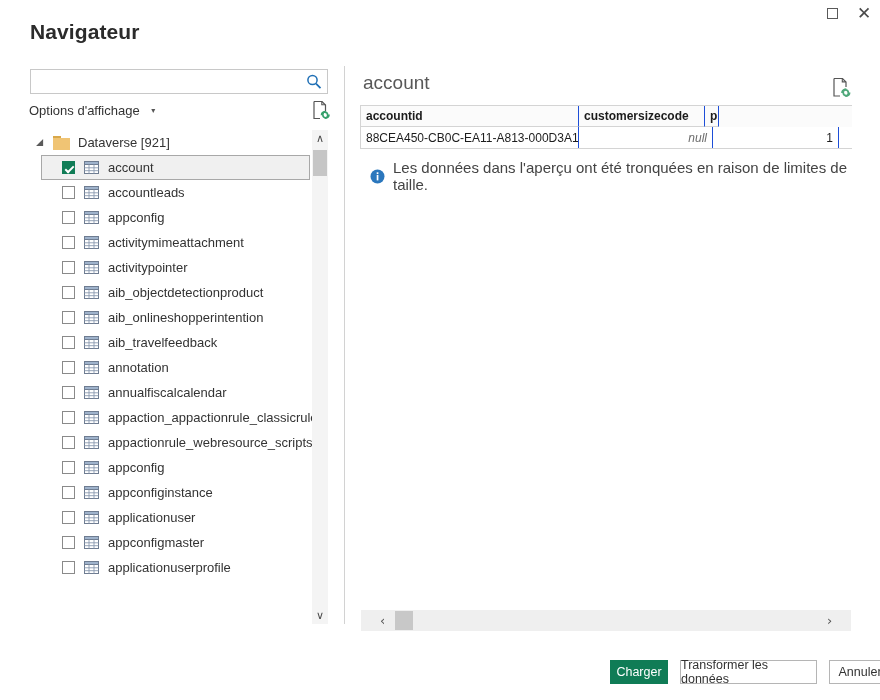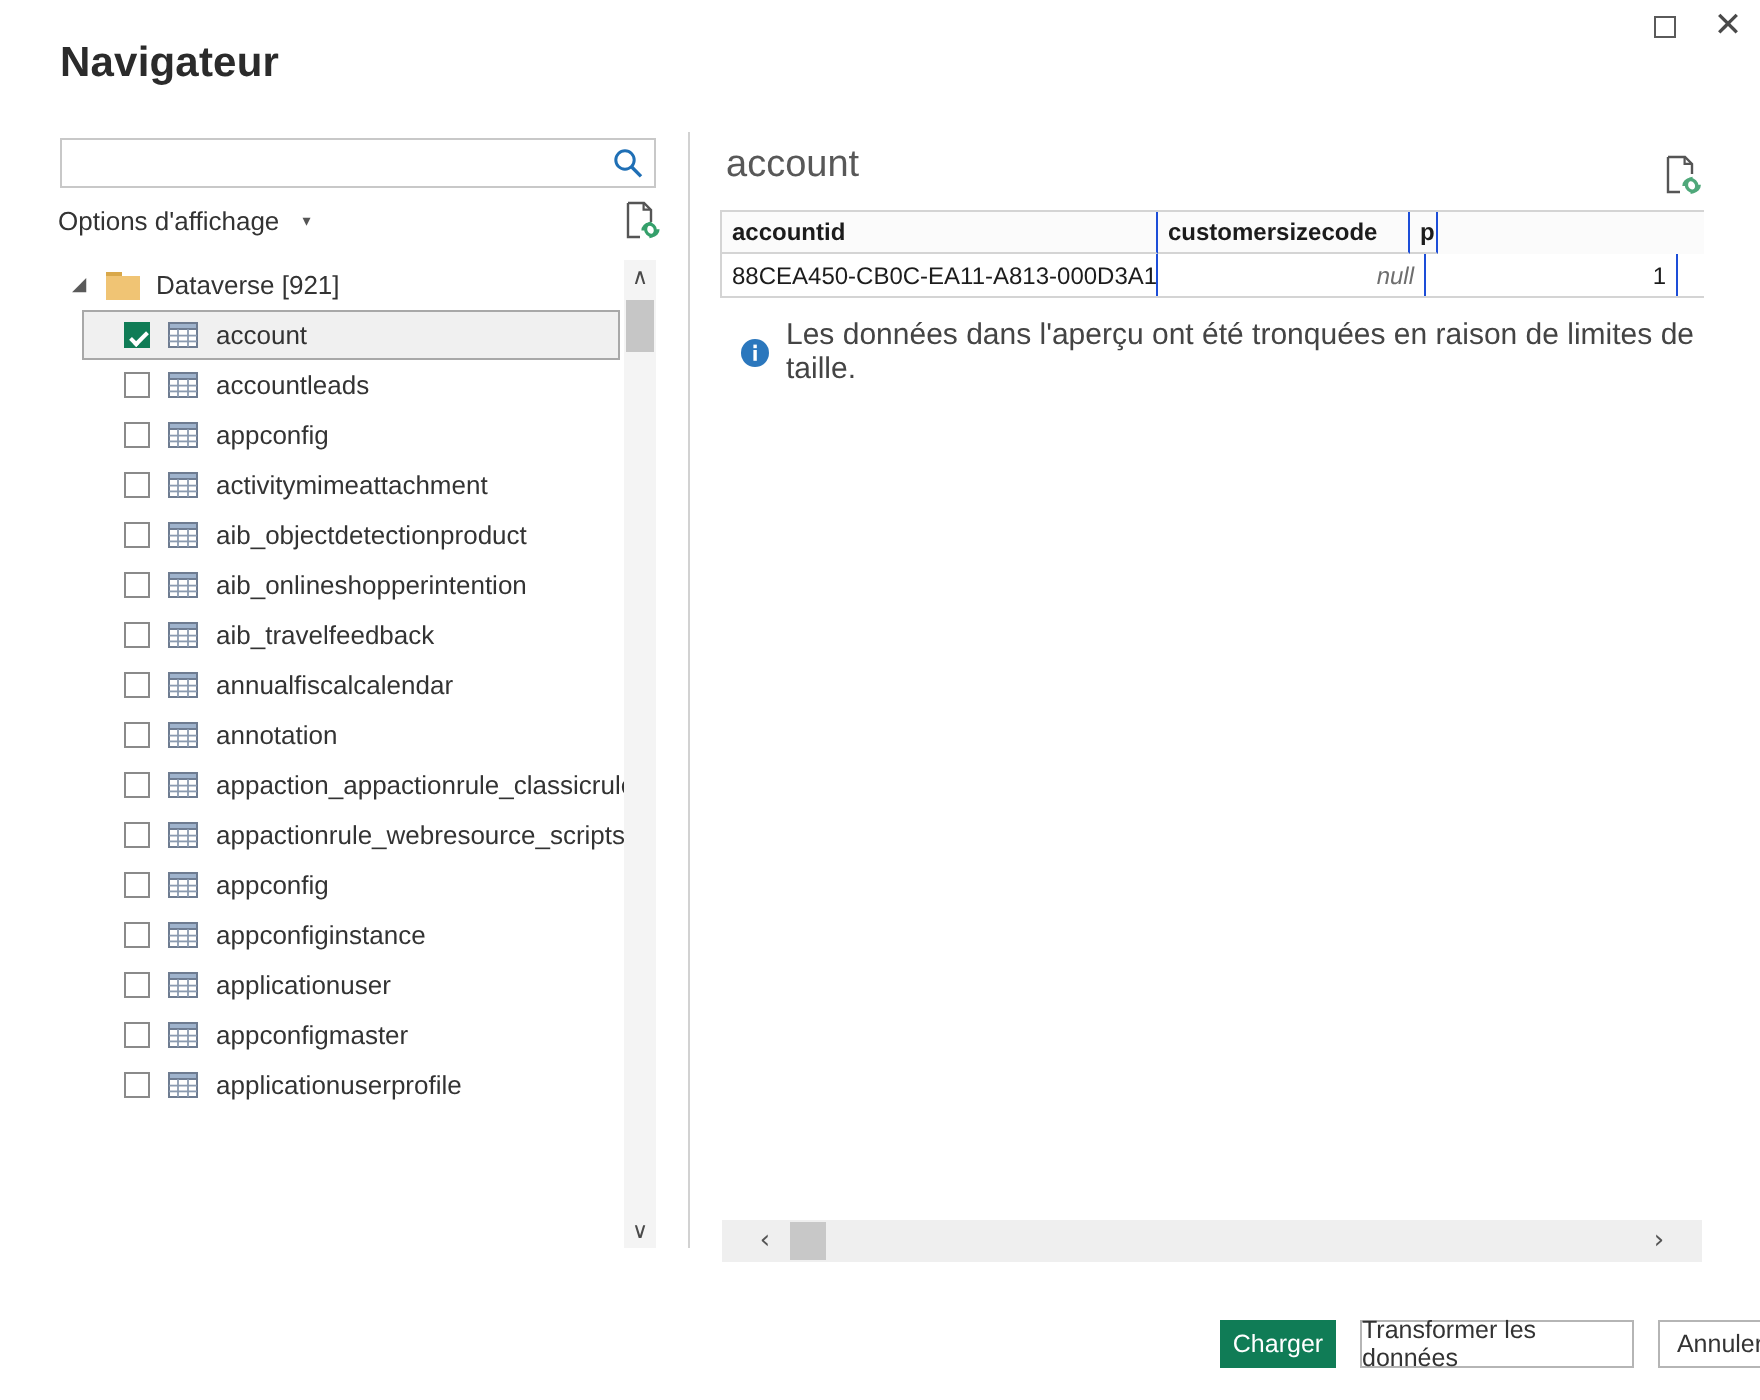--- a/index.html
+++ b/index.html
@@ -323,20 +323,32 @@
         <div class="item-row">
           <span class="cb"></span>
           <span class="tbl-icon"><svg width="15" height="13" viewBox="0 0 15 13">
               <rect x="0.5" y="0.5" width="14" height="12" fill="#ffffff" stroke="#6E7C91"></rect>
               <rect x="0.5" y="0.5" width="14" height="3" fill="#9FB3CC" stroke="#6E7C91"></rect>
               <line x1="5" y1="3.5" x2="5" y2="12.5" stroke="#8A9AB0" stroke-width="0.9"></line>
               <line x1="10" y1="3.5" x2="10" y2="12.5" stroke="#8A9AB0" stroke-width="0.9"></line>
               <line x1="0.5" y1="6.8" x2="14.5" y2="6.8" stroke="#8A9AB0" stroke-width="0.9"></line>
               <line x1="0.5" y1="9.7" x2="14.5" y2="9.7" stroke="#8A9AB0" stroke-width="0.9"></line>
             </svg></span>
+          <span class="item-label">activitypointer</span>
+        </div>
+        <div class="item-row">
+          <span class="cb"></span>
+          <span class="tbl-icon"><svg width="15" height="13" viewBox="0 0 15 13">
+              <rect x="0.5" y="0.5" width="14" height="12" fill="#ffffff" stroke="#6E7C91"></rect>
+              <rect x="0.5" y="0.5" width="14" height="3" fill="#9FB3CC" stroke="#6E7C91"></rect>
+              <line x1="5" y1="3.5" x2="5" y2="12.5" stroke="#8A9AB0" stroke-width="0.9"></line>
+              <line x1="10" y1="3.5" x2="10" y2="12.5" stroke="#8A9AB0" stroke-width="0.9"></line>
+              <line x1="0.5" y1="6.8" x2="14.5" y2="6.8" stroke="#8A9AB0" stroke-width="0.9"></line>
+              <line x1="0.5" y1="9.7" x2="14.5" y2="9.7" stroke="#8A9AB0" stroke-width="0.9"></line>
+            </svg></span>
           <span class="item-label">aib_objectdetectionproduct</span>
         </div>
         <div class="item-row">
           <span class="cb"></span>
           <span class="tbl-icon"><svg width="15" height="13" viewBox="0 0 15 13">
               <rect x="0.5" y="0.5" width="14" height="12" fill="#ffffff" stroke="#6E7C91"></rect>
               <rect x="0.5" y="0.5" width="14" height="3" fill="#9FB3CC" stroke="#6E7C91"></rect>
               <line x1="5" y1="3.5" x2="5" y2="12.5" stroke="#8A9AB0" stroke-width="0.9"></line>
               <line x1="10" y1="3.5" x2="10" y2="12.5" stroke="#8A9AB0" stroke-width="0.9"></line>
               <line x1="0.5" y1="6.8" x2="14.5" y2="6.8" stroke="#8A9AB0" stroke-width="0.9"></line>
@@ -359,33 +371,33 @@
         <div class="item-row">
           <span class="cb"></span>
           <span class="tbl-icon"><svg width="15" height="13" viewBox="0 0 15 13">
               <rect x="0.5" y="0.5" width="14" height="12" fill="#ffffff" stroke="#6E7C91"></rect>
               <rect x="0.5" y="0.5" width="14" height="3" fill="#9FB3CC" stroke="#6E7C91"></rect>
               <line x1="5" y1="3.5" x2="5" y2="12.5" stroke="#8A9AB0" stroke-width="0.9"></line>
               <line x1="10" y1="3.5" x2="10" y2="12.5" stroke="#8A9AB0" stroke-width="0.9"></line>
               <line x1="0.5" y1="6.8" x2="14.5" y2="6.8" stroke="#8A9AB0" stroke-width="0.9"></line>
               <line x1="0.5" y1="9.7" x2="14.5" y2="9.7" stroke="#8A9AB0" stroke-width="0.9"></line>
             </svg></span>
+          <span class="item-label">annotation</span>
+        </div>
+        <div class="item-row">
+          <span class="cb"></span>
+          <span class="tbl-icon"><svg width="15" height="13" viewBox="0 0 15 13">
+              <rect x="0.5" y="0.5" width="14" height="12" fill="#ffffff" stroke="#6E7C91"></rect>
+              <rect x="0.5" y="0.5" width="14" height="3" fill="#9FB3CC" stroke="#6E7C91"></rect>
+              <line x1="5" y1="3.5" x2="5" y2="12.5" stroke="#8A9AB0" stroke-width="0.9"></line>
+              <line x1="10" y1="3.5" x2="10" y2="12.5" stroke="#8A9AB0" stroke-width="0.9"></line>
+              <line x1="0.5" y1="6.8" x2="14.5" y2="6.8" stroke="#8A9AB0" stroke-width="0.9"></line>
+              <line x1="0.5" y1="9.7" x2="14.5" y2="9.7" stroke="#8A9AB0" stroke-width="0.9"></line>
+            </svg></span>
           <span class="item-label">annualfiscalcalendar</span>
-        </div>
-        <div class="item-row">
-          <span class="cb"></span>
-          <span class="tbl-icon"><svg width="15" height="13" viewBox="0 0 15 13">
-              <rect x="0.5" y="0.5" width="14" height="12" fill="#ffffff" stroke="#6E7C91"></rect>
-              <rect x="0.5" y="0.5" width="14" height="3" fill="#9FB3CC" stroke="#6E7C91"></rect>
-              <line x1="5" y1="3.5" x2="5" y2="12.5" stroke="#8A9AB0" stroke-width="0.9"></line>
-              <line x1="10" y1="3.5" x2="10" y2="12.5" stroke="#8A9AB0" stroke-width="0.9"></line>
-              <line x1="0.5" y1="6.8" x2="14.5" y2="6.8" stroke="#8A9AB0" stroke-width="0.9"></line>
-              <line x1="0.5" y1="9.7" x2="14.5" y2="9.7" stroke="#8A9AB0" stroke-width="0.9"></line>
-            </svg></span>
-          <span class="item-label">annotation</span>
         </div>
         <div class="item-row">
           <span class="cb"></span>
           <span class="tbl-icon"><svg width="15" height="13" viewBox="0 0 15 13">
               <rect x="0.5" y="0.5" width="14" height="12" fill="#ffffff" stroke="#6E7C91"></rect>
               <rect x="0.5" y="0.5" width="14" height="3" fill="#9FB3CC" stroke="#6E7C91"></rect>
               <line x1="5" y1="3.5" x2="5" y2="12.5" stroke="#8A9AB0" stroke-width="0.9"></line>
               <line x1="10" y1="3.5" x2="10" y2="12.5" stroke="#8A9AB0" stroke-width="0.9"></line>
               <line x1="0.5" y1="6.8" x2="14.5" y2="6.8" stroke="#8A9AB0" stroke-width="0.9"></line>
               <line x1="0.5" y1="9.7" x2="14.5" y2="9.7" stroke="#8A9AB0" stroke-width="0.9"></line>

